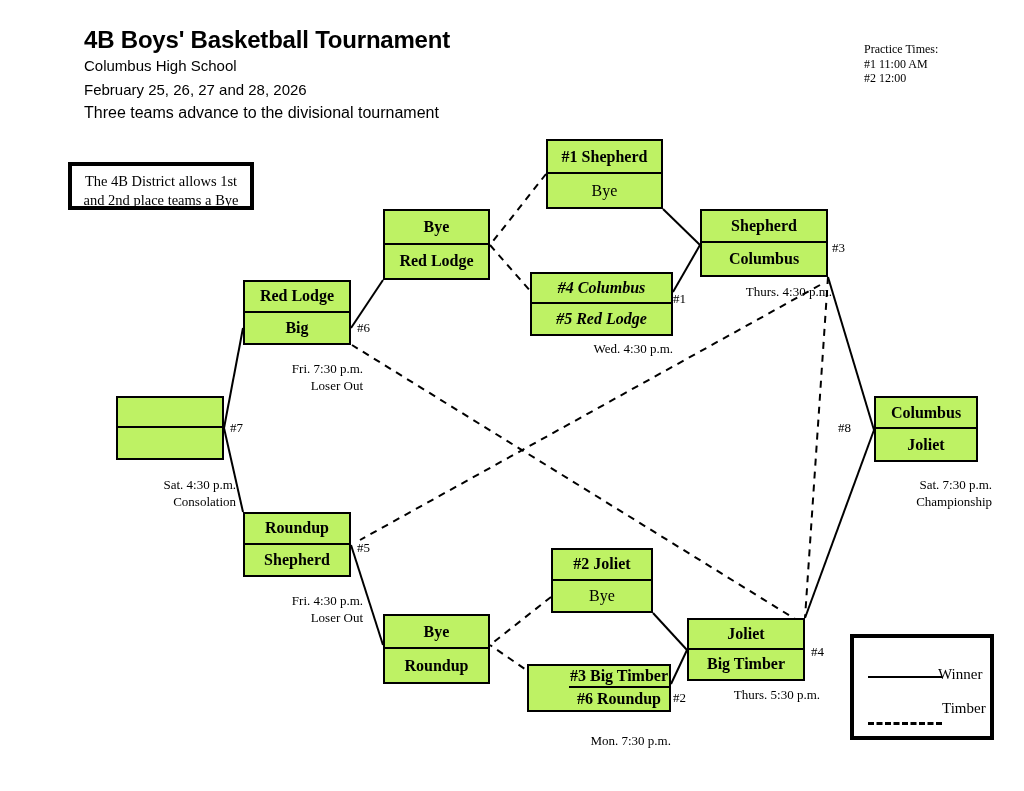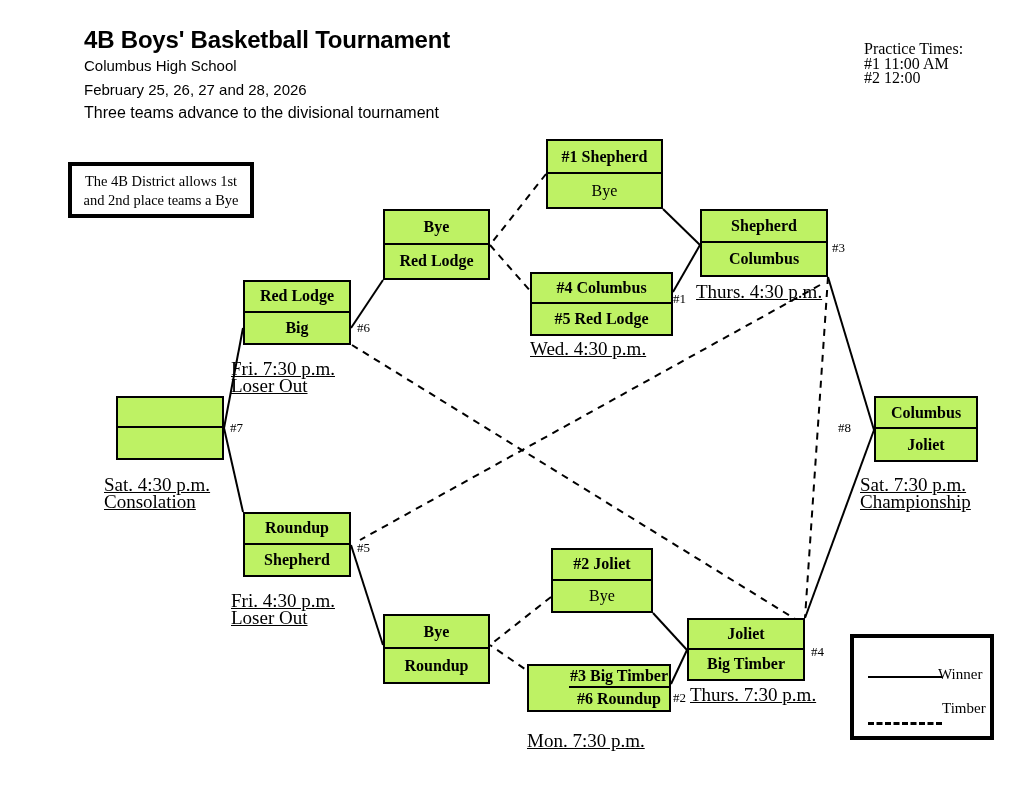--- a/index.html
+++ b/index.html
@@ -38,30 +38,30 @@
     font-family: "Liberation Sans", "DejaVu Sans", sans-serif;
     font-size: 16px;
     line-height: 22px;
     white-space: nowrap;
   }
 
   
   .practice {
     position: absolute;
     left: 864px; top: 42px;
-    font-size: 16px;
+    font-size: 12px;
     line-height: 14.5px;
     white-space: nowrap;
   }
 
   
   .notebox {
     position: absolute;
     left: 68px; top: 162px;
-    width: 186px; height: 56px;
+    width: 186px; height: 48px;
     border: 4px solid #000;
     background: #fff;
     box-sizing: border-box;
     padding-top: 6px;
   }
   .notebox .line {
     font-size: 14.5px;
     line-height: 19px;
     text-align: center;
     white-space: nowrap;
@@ -88,26 +88,25 @@
   }
   .gamebox .slot.top { border-bottom: 2px solid #000; }
   .gamebox .slot.bye {
     font-weight: normal;
     font-size: 16px;
   }
 
   
   .caption {
     position: absolute;
-    font-size: 19px;
+    font-size: 13px;
     line-height: 17px;
-    text-align: left;
+    text-align: right;
     white-space: nowrap;
     z-index: 4;
-    text-decoration: underline;
   }
   
   .gnum {
     position: absolute;
     font-size: 13px;
     line-height: 15px;
     white-space: nowrap;
     z-index: 6;
   }
   .gnum.wrap { white-space: normal; width: 9px; }
@@ -210,21 +209,21 @@
   <div class="notebox">
     <div class="line">The 4B District allows 1st</div>
     <div class="line">and 2nd place teams a Bye</div>
   </div>
 
   <div class="gamebox" style="left:546px; top:139px; width:117px; height:70px;">
     <div class="slot top">#1 Shepherd</div>
     <div class="slot bye">Bye</div>
   </div>
 
-  <div class="gamebox" style="left:530px; top:272px; width:143px; height:64px;">
+  <div class="gamebox" style="left:530px; top:272px; width:143px; height:64px;font-style:italic;">
     <div class="slot top">#4 Columbus</div>
     <div class="slot">#5 Red Lodge</div>
   </div>
   <div class="gnum" style="left:673px; top:291px;">#1</div>
   <div class="caption" style="left:530px; top:340px; width:143px;">Wed. 4:30 p.m.</div>
 
   <div class="gamebox" style="left:700px; top:209px; width:128px; height:68px;">
     <div class="slot top">Shepherd</div>
     <div class="slot">Columbus</div>
   </div>
@@ -241,21 +240,21 @@
     <div class="slot">#6 Roundup</div>
   </div>
   <div class="gnum" style="left:673px; top:690px;">#2</div>
   <div class="caption" style="left:527px; top:732px; width:144px;">Mon. 7:30 p.m.</div>
 
   <div class="gamebox" style="left:687px; top:618px; width:118px; height:63px;">
     <div class="slot top">Joliet</div>
     <div class="slot">Big Timber</div>
   </div>
   <div class="gnum" style="left:811px; top:644px;">#4</div>
-  <div class="caption" style="left:690px; top:686px; width:130px;">Thurs. 7:30 p.m.</div>
+  <div class="caption" style="left:690px; top:686px; width:130px;">Thurs. 5:30 p.m.</div>
 
   <div class="gamebox" style="left:383px; top:209px; width:107px; height:71px;">
     <div class="slot top">Bye</div>
     <div class="slot">Red Lodge</div>
   </div>
 
   <div class="gamebox" style="left:243px; top:280px; width:108px; height:65px;">
     <div class="slot top">Red Lodge</div>
     <div class="slot">Big</div>
   </div>

